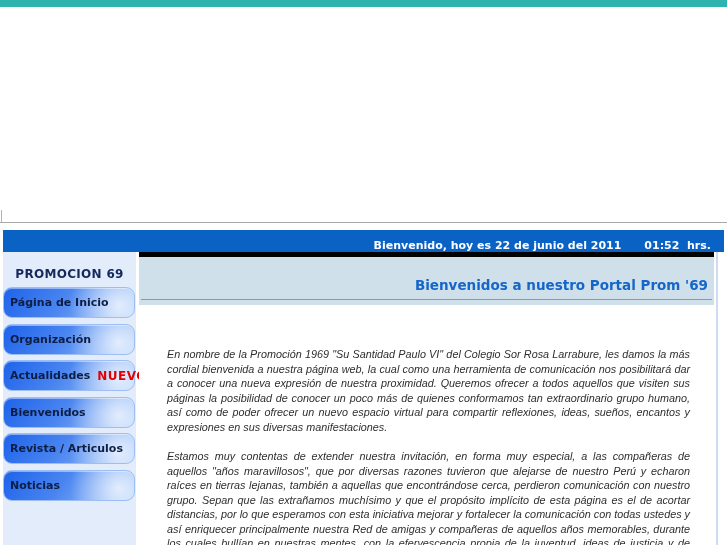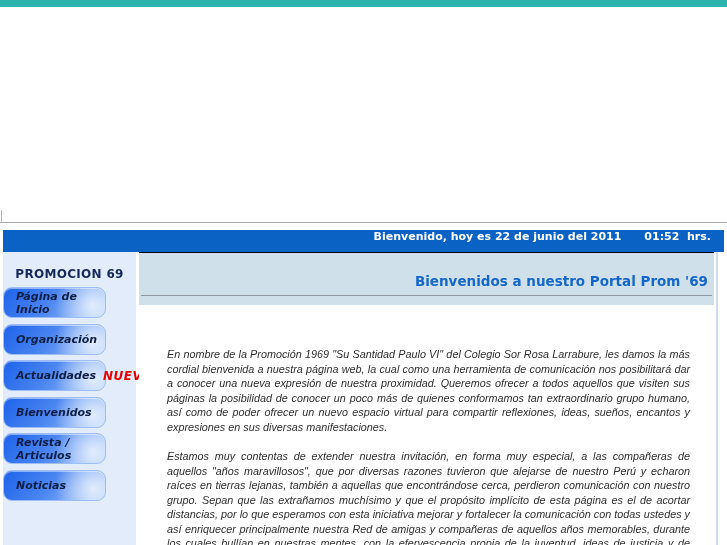--- a/index.html
+++ b/index.html
@@ -8,54 +8,53 @@
     background:#ffffff;
     font-family:"DejaVu Sans","Liberation Sans",sans-serif;
   }
   .teal-bar{position:absolute;left:0;top:0;width:727px;height:7px;background:#2db4ae;}
   .top-rule{position:absolute;left:0;top:222px;width:727px;height:1px;background:#a8a8a8;}
   .left-stub{position:absolute;left:1px;top:210px;width:1px;height:12px;background:#b4b4b4;}
 
   .welcome-bar{
     position:absolute;left:3px;top:230px;width:721px;height:22px;
     background:#0a62c4;color:#ffffff;
-    display:flex;align-items:flex-start;justify-content:flex-end;
+    display:flex;align-items:flex-end;justify-content:flex-end;
     padding-right:13px;box-sizing:border-box;
     font-size:11px;font-weight:bold;white-space:pre;
   }
 
   .sidebar{
     position:absolute;left:3px;top:252px;width:133px;bottom:0;
     background:#e2ecfa;
   }
   .sidebar-title{
     height:20px;padding-top:15px;text-align:center;
     font-size:12px;font-weight:bold;color:#16295c;letter-spacing:.3px;
   }
   .nav-btn{
-    width:103px;height:31px;box-sizing:border-box;
+    width:132px;height:31px;box-sizing:border-box;
     margin:0 0 5.5px 0;border-radius:9px;
     border:1px solid #9dbef2;
-    display:flex;align-items:center;padding-left:12px;
+    display:flex;align-items:center;padding-left:6px;
     font-size:11px;font-weight:bold;color:#0d1e45;
     background:
       radial-gradient(circle at 88% 60%, rgba(255,255,255,0.75) 0%, rgba(255,255,255,0) 42%),
       linear-gradient(125deg, #1e63ea 0%, #4a85f0 45%, #a9cbf9 100%);
     box-shadow:inset 0 1px 0 rgba(255,255,255,.45);
     cursor:pointer;
-    font-style:italic;
   }
   .nuevo-badge{color:#e40000;margin-left:7px;font-size:12px;font-weight:bold;letter-spacing:.5px;}
 
   .main{
     position:absolute;left:139px;top:252px;width:575px;bottom:0;
     background:#ffffff;
   }
   .title-band{
-    height:53px;background:#cfe0ea;border-top:1px solid #000000;
+    height:53px;background:#cfe0ea;border-top:5px solid #000000;
     position:relative;box-sizing:border-box;
   }
   .page-title{
     position:absolute;right:6px;top:20px;
     color:#1566c9;font-size:13.5px;font-weight:bold;
   }
   .band-rule{position:absolute;left:2px;right:2px;top:42px;height:1px;background:#90989f;}
 
   .byline{
     margin-top:17px;text-align:right;padding-right:27px;

